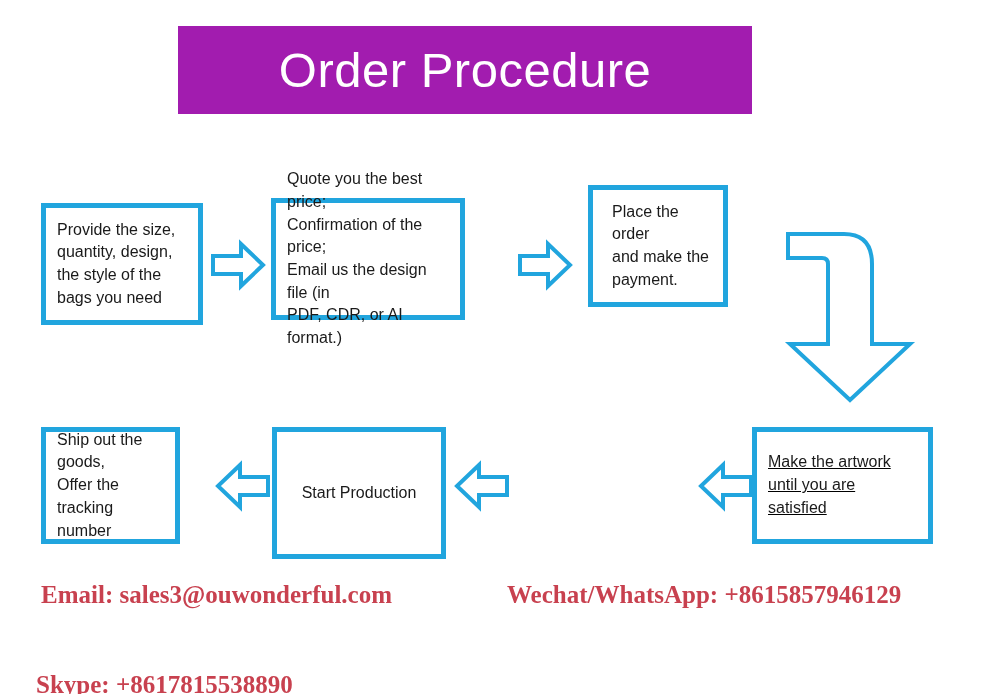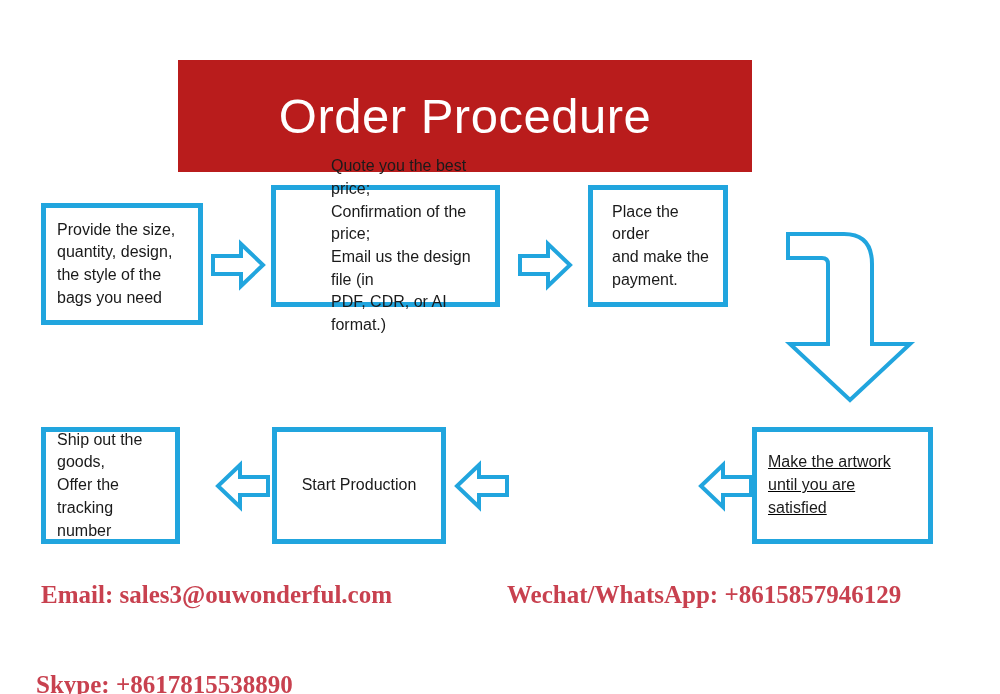--- a/index.html
+++ b/index.html
@@ -15,24 +15,24 @@
     width: 1000px;
     height: 694px;
     background: #ffffff;
     overflow: hidden;
   }
 
   
   .title-banner {
     position: absolute;
     left: 178px;
-    top: 60px;
+    top: 26px;
     width: 574px;
-    height: 112px;
-    background: #b91c1c;
+    height: 88px;
+    background: #a21caf;
     display: flex;
     align-items: center;
     justify-content: center;
   }
   .title-text {
     color: #ffffff;
     font-family: "Liberation Sans", sans-serif;
     font-size: 49px;
     font-weight: 400;
     letter-spacing: 0.5px;
@@ -89,21 +89,21 @@
     <span class="title-text">Order Procedure</span>
   </div>
 
   <div class="pbox" style="left:41px; top:203px; width:162px; height:122px;">
     <div class="pbox-text">Provide the size,
 quantity, design,
 the style of the
 bags you need</div>
   </div>
 
-  <div class="pbox" style="left:271px; top:185px; width:229px; height:122px;padding-left:44px;">
+  <div class="pbox" style="left:271px; top:198px; width:194px; height:122px;">
     <div class="pbox-text">Quote you the best price;
 Confirmation of the price;
 Email us the design file (in
 PDF, CDR, or AI format.)</div>
   </div>
 
   <div class="pbox" style="left:588px; top:185px; width:140px; height:122px;padding-left:8px;">
     <div class="pbox-text">Place the order
 and make the
 payment.</div>
@@ -137,21 +137,21 @@
                Z" fill="#ffffff" stroke="#21A5DE" stroke-width="4" stroke-linejoin="miter"></path>
     </svg>
   </div>
 
   <div class="pbox" style="left:41px; top:427px; width:139px; height:117px;">
     <div class="pbox-text">Ship out the goods,
 Offer the tracking
 number</div>
   </div>
 
-  <div class="pbox" style="left:272px; top:427px; width:174px; height:117px;">
+  <div class="pbox" style="left:272px; top:427px; width:174px; height:132px;">
     <div class="pbox-text centered">Start Production</div>
   </div>
 
 
   <div class="pbox" style="left:752px; top:427px; width:181px; height:117px;text-decoration:underline;">
     <div class="pbox-text">Make the artwork
 until you are satisfied</div>
   </div>
 
   <div class="arrow" style="left:699px; top:462px;">

